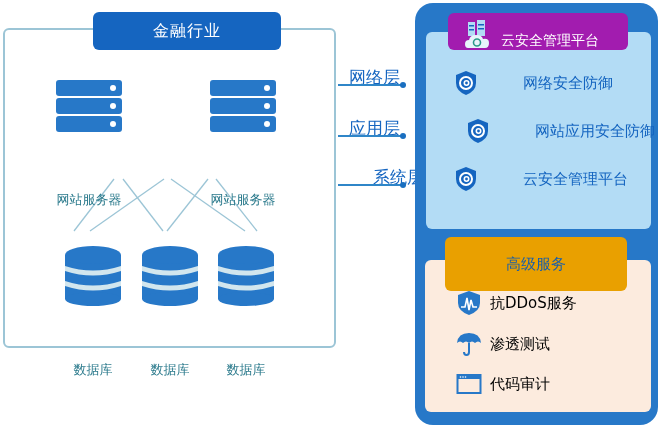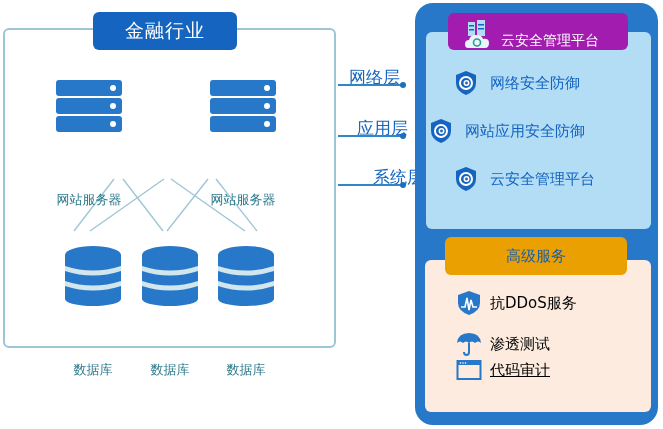--- a/index.html
+++ b/index.html
@@ -3,47 +3,47 @@
 <meta charset="utf-8">
 <style>
   html, body { margin: 0; padding: 0; background: #ffffff; }
   body { width: 663px; height: 429px; position: relative; overflow: hidden;
          font-family: "DejaVu Sans", "Liberation Sans", sans-serif; }
   .abs { position: absolute; }
 
   
   #left-frame { left: 3px; top: 28px; width: 333px; height: 320px;
     border: 2px solid #9cc5d6; border-radius: 6px; box-sizing: border-box; }
-  #industry-title { left: 93px; top: 12px; width: 144px; height: 38px;
-    background: #1565c0; border-radius: 6px; color: #fff; font-size: 19px;
+  #industry-title { left: 93px; top: 12px; width: 188px; height: 38px;
+    background: #1565c0; border-radius: 6px; color: #fff; font-size: 16px;
     display: flex; align-items: center; justify-content: center; letter-spacing: 1px; }
 
   .server { width: 66px; }
   .server .bar { height: 16px; background: #2778c8; border-radius: 3px; margin-bottom: 2px; position: relative; }
   .server .bar::after { content: ""; position: absolute; right: 6px; top: 5px; width: 6px; height: 6px; border-radius: 50%; background: #fff; }
   .node-label { color: #2b7a8c; font-size: 13px; text-align: center; width: 120px; margin-top: 45px; }
 
   #links { left: 0; top: 0; }
 
   
   .layer-label { color: #1565c0; font-size: 17px; }
   .layer-line { height: 2px; background: #2f86c8; }
   .layer-dot { width: 6px; height: 6px; border-radius: 50%; background: #1a6fc0; }
 
   
   #right-panel { left: 415px; top: 3px; width: 243px; height: 422px; background: #2778c8; border-radius: 18px; }
   #defense-box { left: 426px; top: 32px; width: 225px; height: 197px; background: #b3dcf5; border-radius: 6px; }
   #platform-header { left: 448px; top: 13px; width: 180px; height: 37px; background: #a21caf; border-radius: 6px;
     color: #fff; font-size: 14px; display: flex; align-items: flex-end; }
   #platform-header .txt { margin-left: 10px; }
-  .defense-item { display: flex; align-items: center; color: #1565c0; font-size: 15px; }
+  .defense-item { display: flex; align-items: center; color: #1565c0; font-size: 15px; gap: 33px; }
   .defense-item .ic { width: 24px; height: 26px; margin-right: 12px; }
 
   #premium-box { left: 425px; top: 260px; width: 226px; height: 152px; background: #fcebde; border-radius: 6px; }
-  #premium-header { left: 445px; top: 237px; width: 182px; height: 38px; background: #e9a000; border-radius: 6px;
+  #premium-header { left: 445px; top: 237px; width: 182px; height: 54px; background: #e9a000; border-radius: 6px;
     color: #1a5fa8; font-size: 15px; display: flex; align-items: center; justify-content: center; }
   .premium-item { display: flex; align-items: center; color: #000000; font-size: 15px; }
   .premium-item .ic { width: 26px; height: 26px; margin-right: 8px; }
 </style>
 </head>
 <body>
 
 <div id="left-frame" class="abs"></div>
 <div id="industry-title" class="abs">金融行业</div>
 
@@ -98,21 +98,21 @@
   <ellipse cx="29" cy="10" rx="28" ry="9" fill="#2778c8"></ellipse>
   <path d="M1 21 Q29 30 57 21 L57 26 Q29 35 1 26 Z" fill="#d2e6ee"></path>
   <path d="M1 36 Q29 45 57 36 L57 41 Q29 50 1 41 Z" fill="#d2e6ee"></path>
 </svg>
 <div class="abs node-label" style="left:186px; top:316px;">数据库</div>
 
 <div class="abs layer-label" style="left:349px; top:66px;">网络层</div>
 <div class="abs layer-line" style="left:338px; top:84px; width:64px;"></div>
 <div class="abs layer-dot" style="left:400px; top:82px;"></div>
 
-<div class="abs layer-label" style="left:357px; top:117px;text-align:center;">应用层</div>
+<div class="abs layer-label" style="left:349px; top:117px;text-align:center;">应用层</div>
 <div class="abs layer-line" style="left:338px; top:135px; width:64px;"></div>
 <div class="abs layer-dot" style="left:400px; top:133px;"></div>
 
 <div class="abs layer-label" style="left:349px; top:166px;margin-left:24px;">系统层</div>
 <div class="abs layer-line" style="left:338px; top:184px; width:64px;"></div>
 <div class="abs layer-dot" style="left:400px; top:182px;"></div>
 
 <div id="right-panel" class="abs"></div>
 <div id="defense-box" class="abs"></div>
 
@@ -132,21 +132,21 @@
 
 <div class="abs defense-item" style="left:454px; top:70px;">
   <svg class="ic" viewBox="0 0 24 26">
     <path d="M12 1 L22 5 L22 13 Q22 21 12 25 Q2 21 2 13 L2 5 Z" fill="#1565c0"></path>
     <circle cx="12" cy="13" r="6" fill="none" stroke="#fff" stroke-width="2"></circle>
     <circle cx="12.5" cy="13" r="2.2" fill="none" stroke="#fff" stroke-width="1.6"></circle>
   </svg>
   <span>网络安全防御</span>
 </div>
 
-<div class="abs defense-item" style="left:429px; top:118px;text-align:right;">
+<div class="abs defense-item" style="left:466px; top:118px;text-align:right;">
   <svg class="ic" viewBox="0 0 24 26">
     <path d="M12 1 L22 5 L22 13 Q22 21 12 25 Q2 21 2 13 L2 5 Z" fill="#1565c0"></path>
     <circle cx="12" cy="13" r="6" fill="none" stroke="#fff" stroke-width="2"></circle>
     <circle cx="12.5" cy="13" r="2.2" fill="none" stroke="#fff" stroke-width="1.6"></circle>
   </svg>
   <span>网站应用安全防御</span>
 </div>
 
 <div class="abs defense-item" style="left:454px; top:166px;">
   <svg class="ic" viewBox="0 0 24 26">
@@ -169,21 +169,21 @@
 </div>
 
 <div class="abs premium-item" style="left:456px; top:331px;">
   <svg class="ic" viewBox="0 0 26 26">
     <path d="M1 12 Q2 2 13 2 Q24 2 25 12 Q22 9 19 12 Q16 9 13 12 Q10 9 7 12 Q4 9 1 12 Z" fill="#2778c8"></path>
     <path d="M13 12 L13 21 Q13 24 10.5 24 Q8 24 8 21" fill="none" stroke="#2778c8" stroke-width="2"></path>
   </svg>
   <span>渗透测试</span>
 </div>
 
-<div class="abs premium-item" style="left:456px; top:357px;text-decoration:underline;">
+<div class="abs premium-item" style="left:456px; top:371px;">
   <svg class="ic" viewBox="0 0 26 26">
     <rect x="1.5" y="4" width="23" height="18" fill="none" stroke="#2778c8" stroke-width="2"></rect>
     <rect x="1.5" y="4" width="23" height="4" fill="#2778c8"></rect>
     <circle cx="4.5" cy="6" r="0.8" fill="#fff"></circle>
     <circle cx="7" cy="6" r="0.8" fill="#fff"></circle>
     <circle cx="9.5" cy="6" r="0.8" fill="#fff"></circle>
   </svg>
   <span>代码审计</span>
 </div>
 

